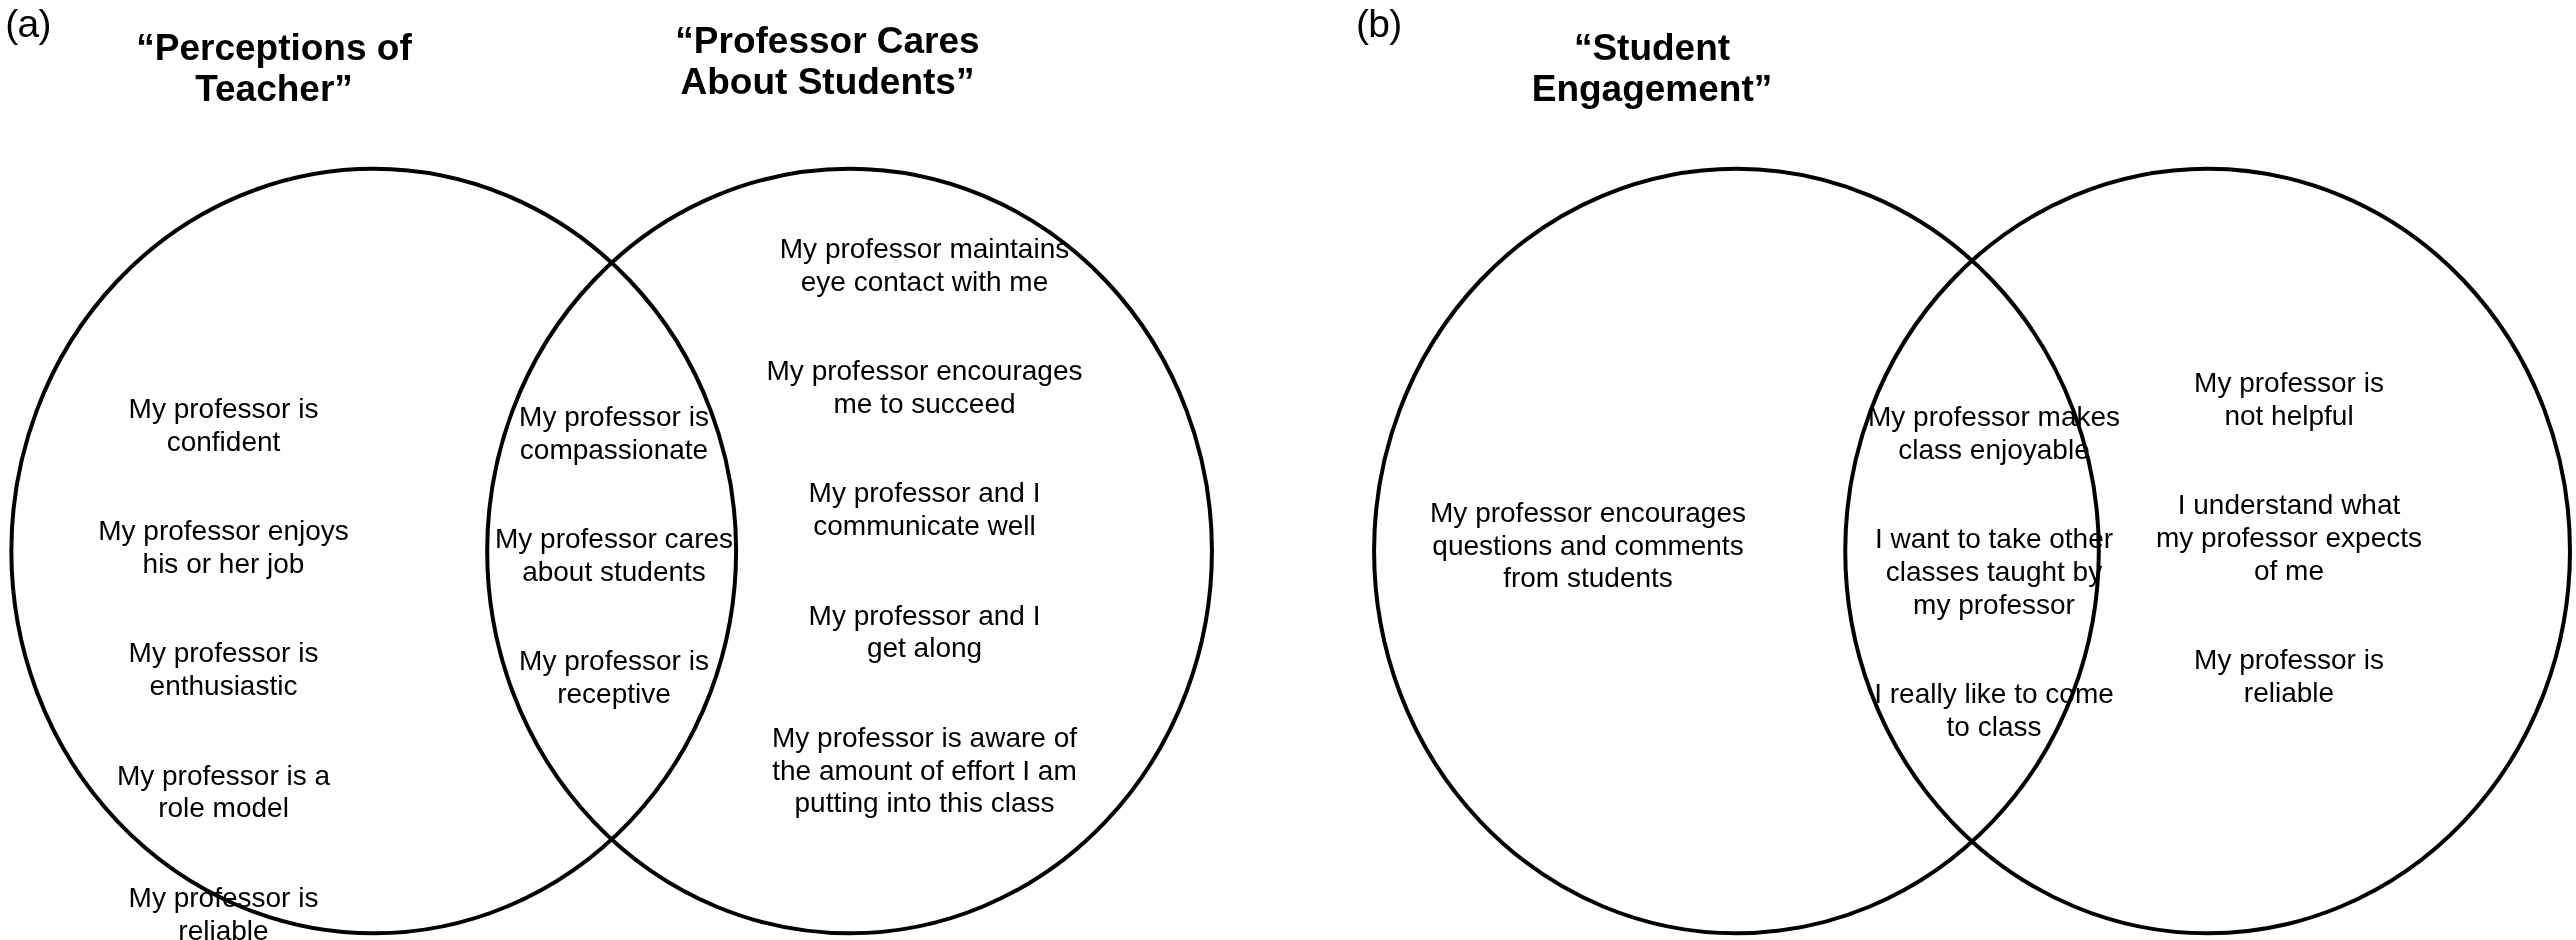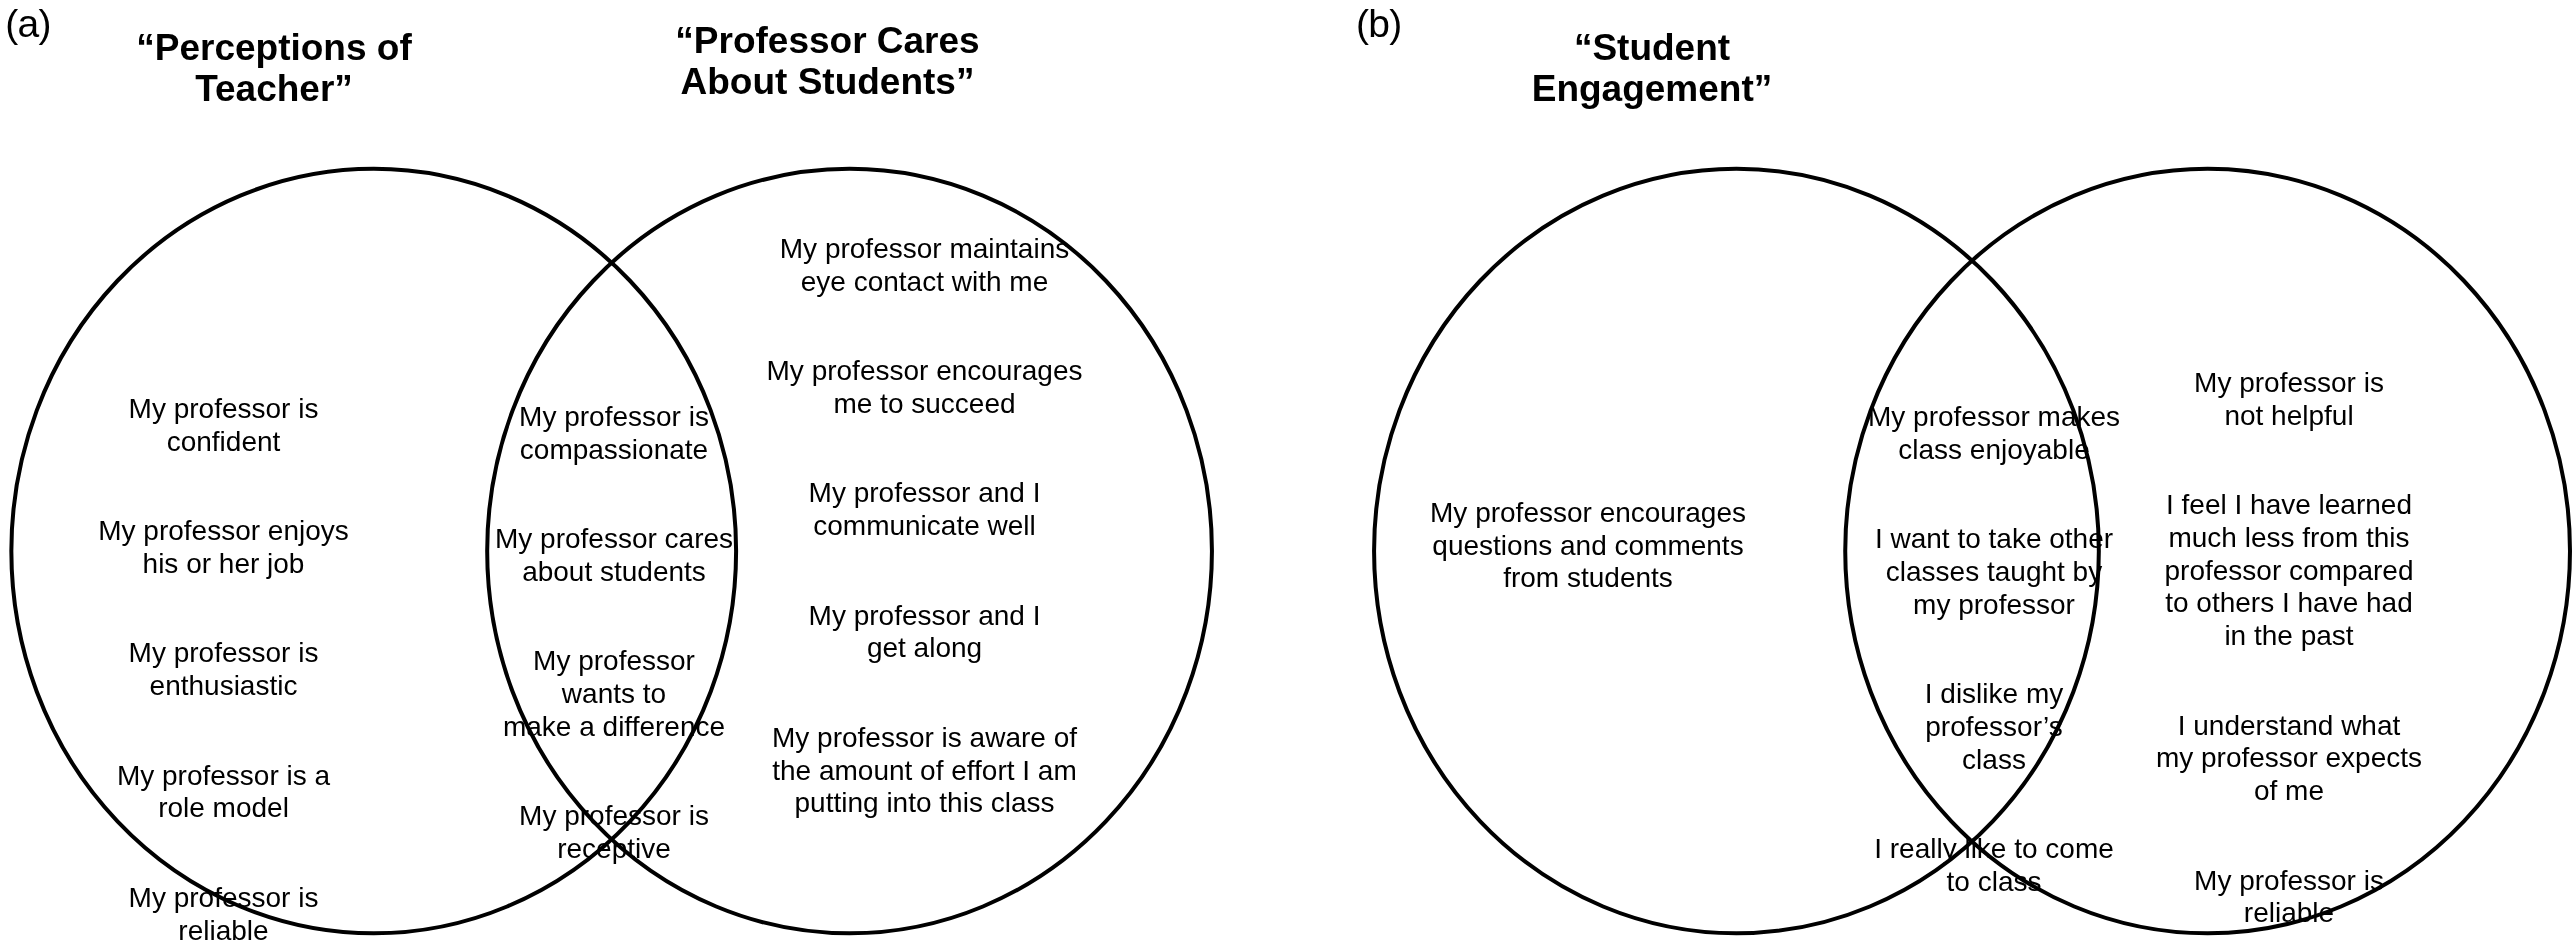--- a/index.html
+++ b/index.html
@@ -96,22 +96,20 @@
 role model</div>
       <div class="entry">My professor is
 reliable</div>
     </div>
 
     <div class="region" style="left:494px; top:368px; width:240px;">
       <div class="entry">My professor is
 compassionate</div>
       <div class="entry">My professor cares
 about students</div>
-      <div class="entry">My professor wants to
-make a difference</div>
       <div class="entry">My professor is
 receptive</div>
     </div>
 
     <div class="region" style="left:741px; top:200px; width:367px;">
       <div class="entry">My professor maintains
 eye contact with me</div>
       <div class="entry">My professor encourages
 me to succeed</div>
       <div class="entry">My professor and I
@@ -145,34 +143,27 @@
 questions and comments
 from students</div>
     </div>
 
     <div class="region" style="left:549px; top:368px; width:274px;">
       <div class="entry">My professor makes
 class enjoyable</div>
       <div class="entry">I want to take other
 classes taught by
 my professor</div>
-      <div class="entry">I dislike my professor’s
-class</div>
       <div class="entry">I really like to come
 to class</div>
     </div>
 
     <div class="region" style="left:821px; top:334px; width:320px;">
       <div class="entry">My professor is
 not helpful</div>
-      <div class="entry">I feel I have learned
-much less from this
-professor compared
-to others I have had
-in the past</div>
       <div class="entry">I understand what
 my professor expects
 of me</div>
       <div class="entry">My professor is
 reliable</div>
     </div>
 
   </div>
 
 </div>

